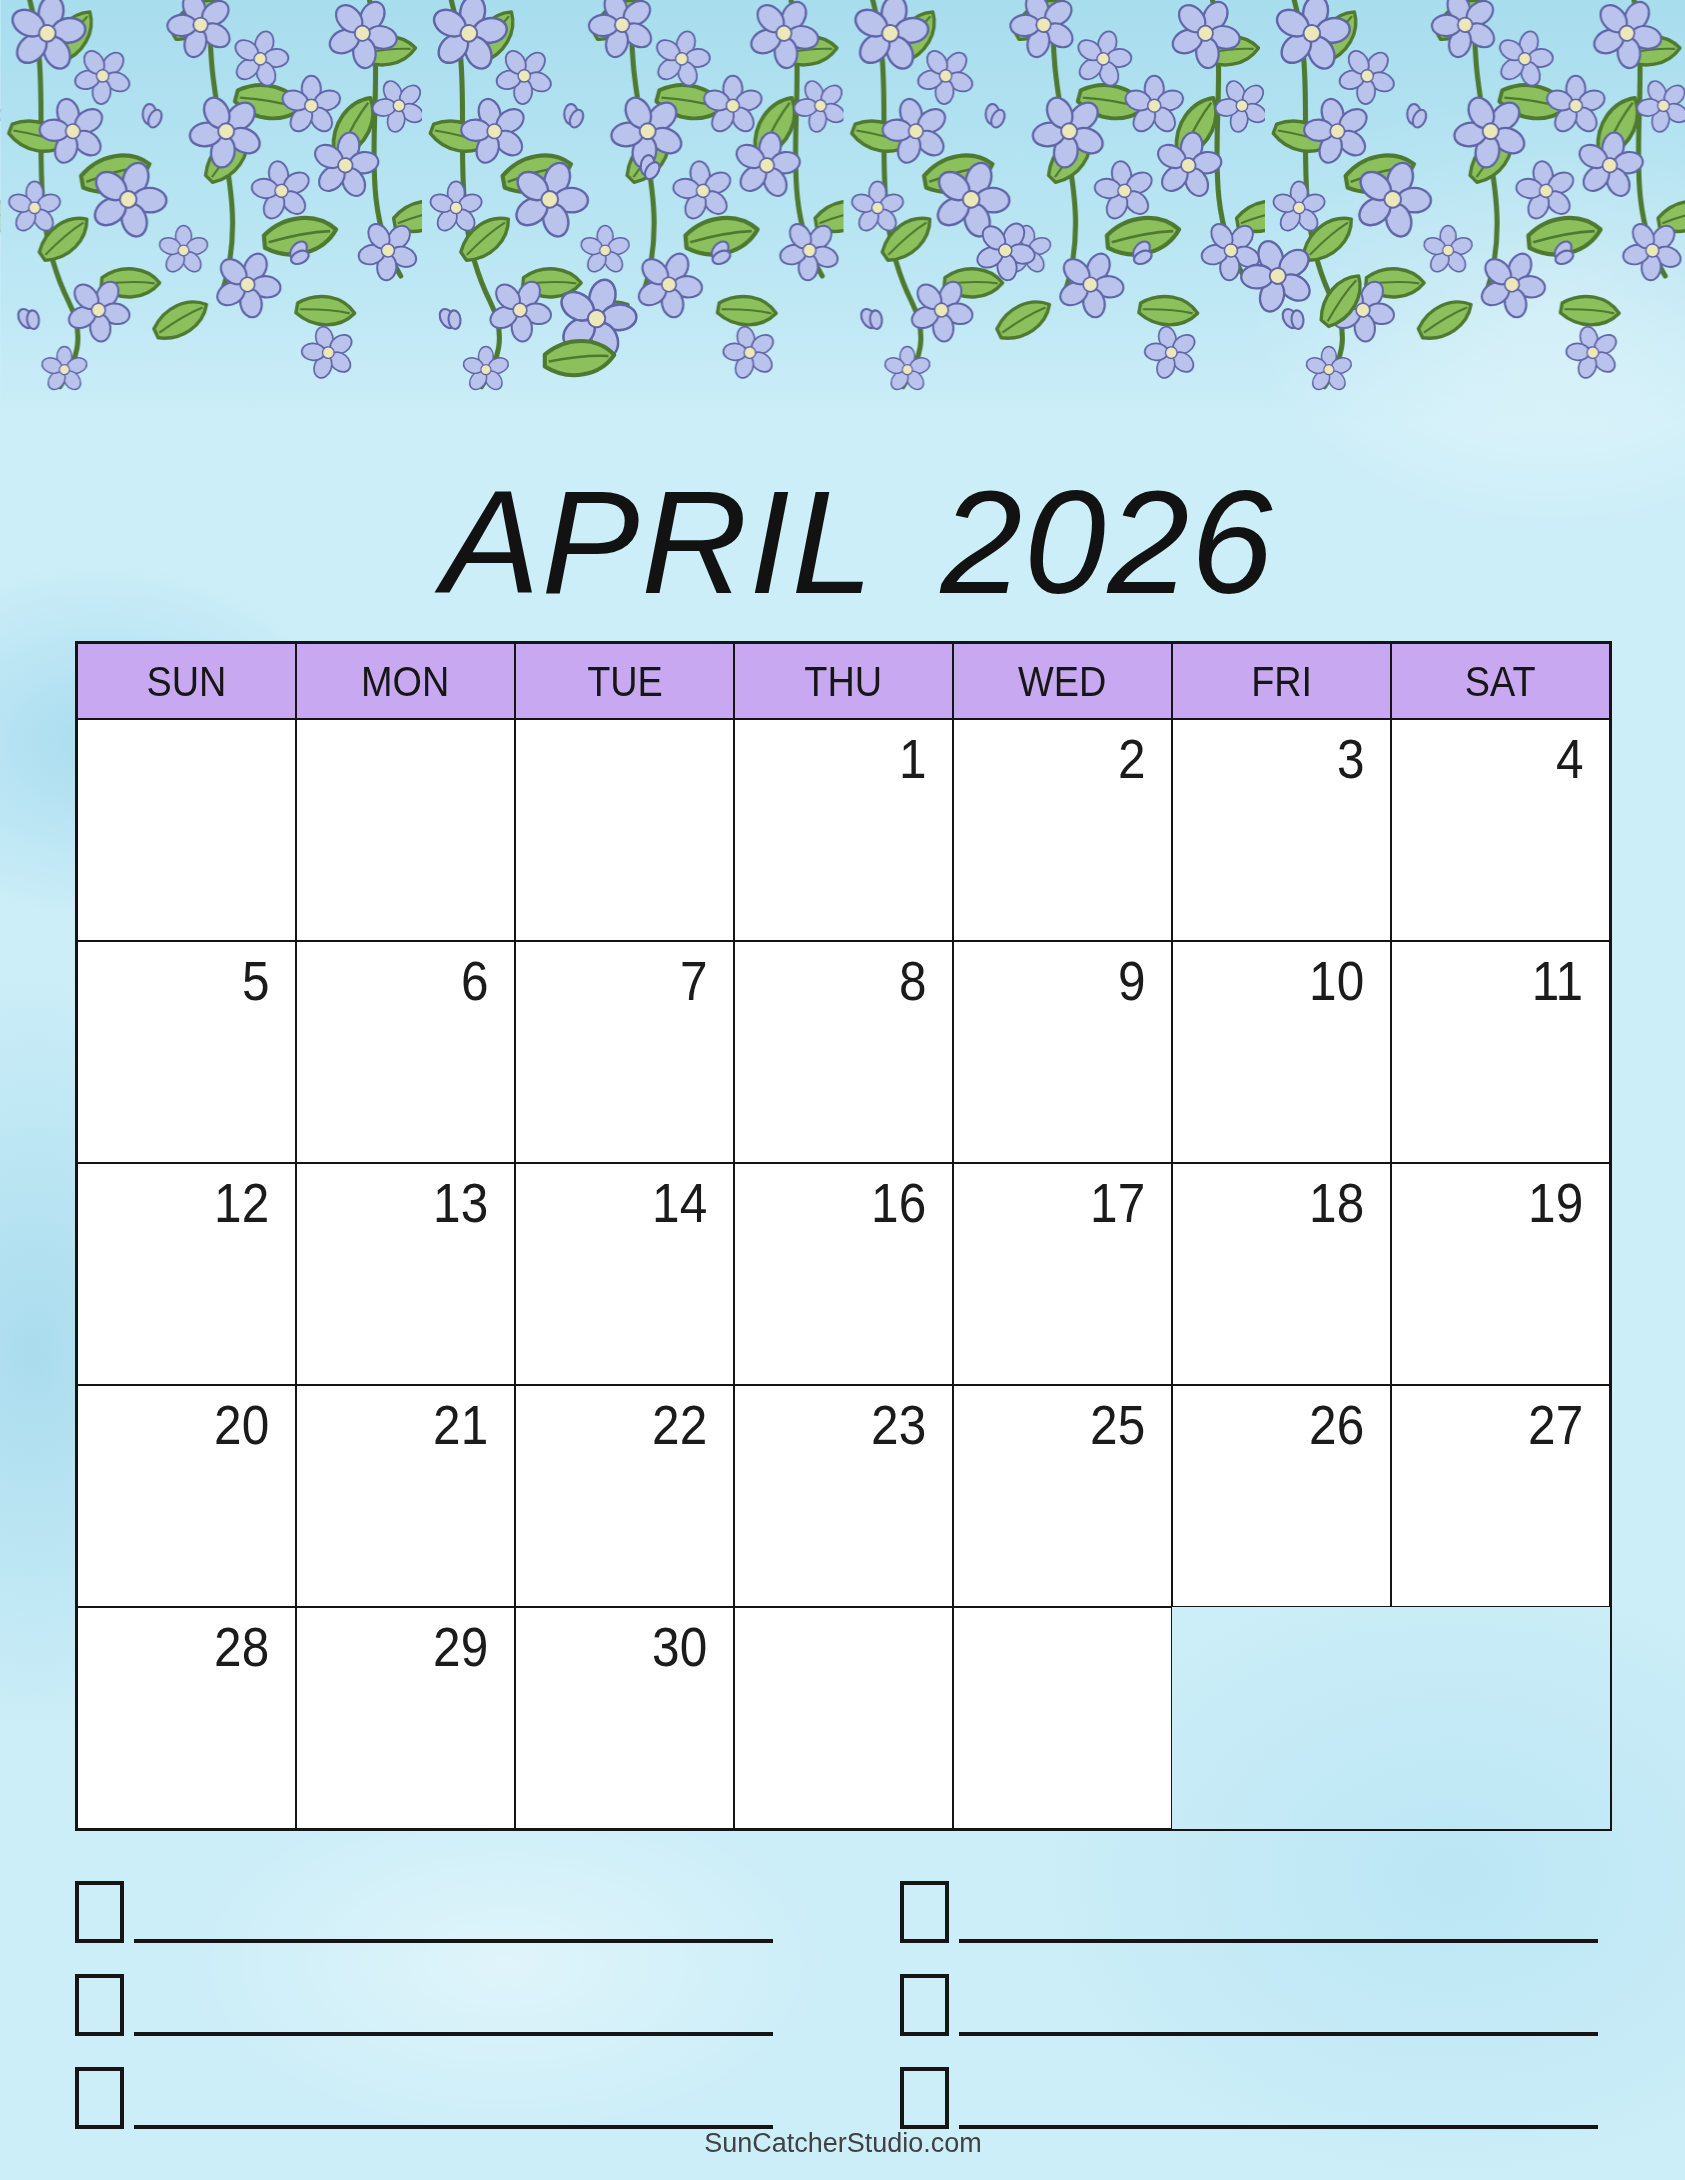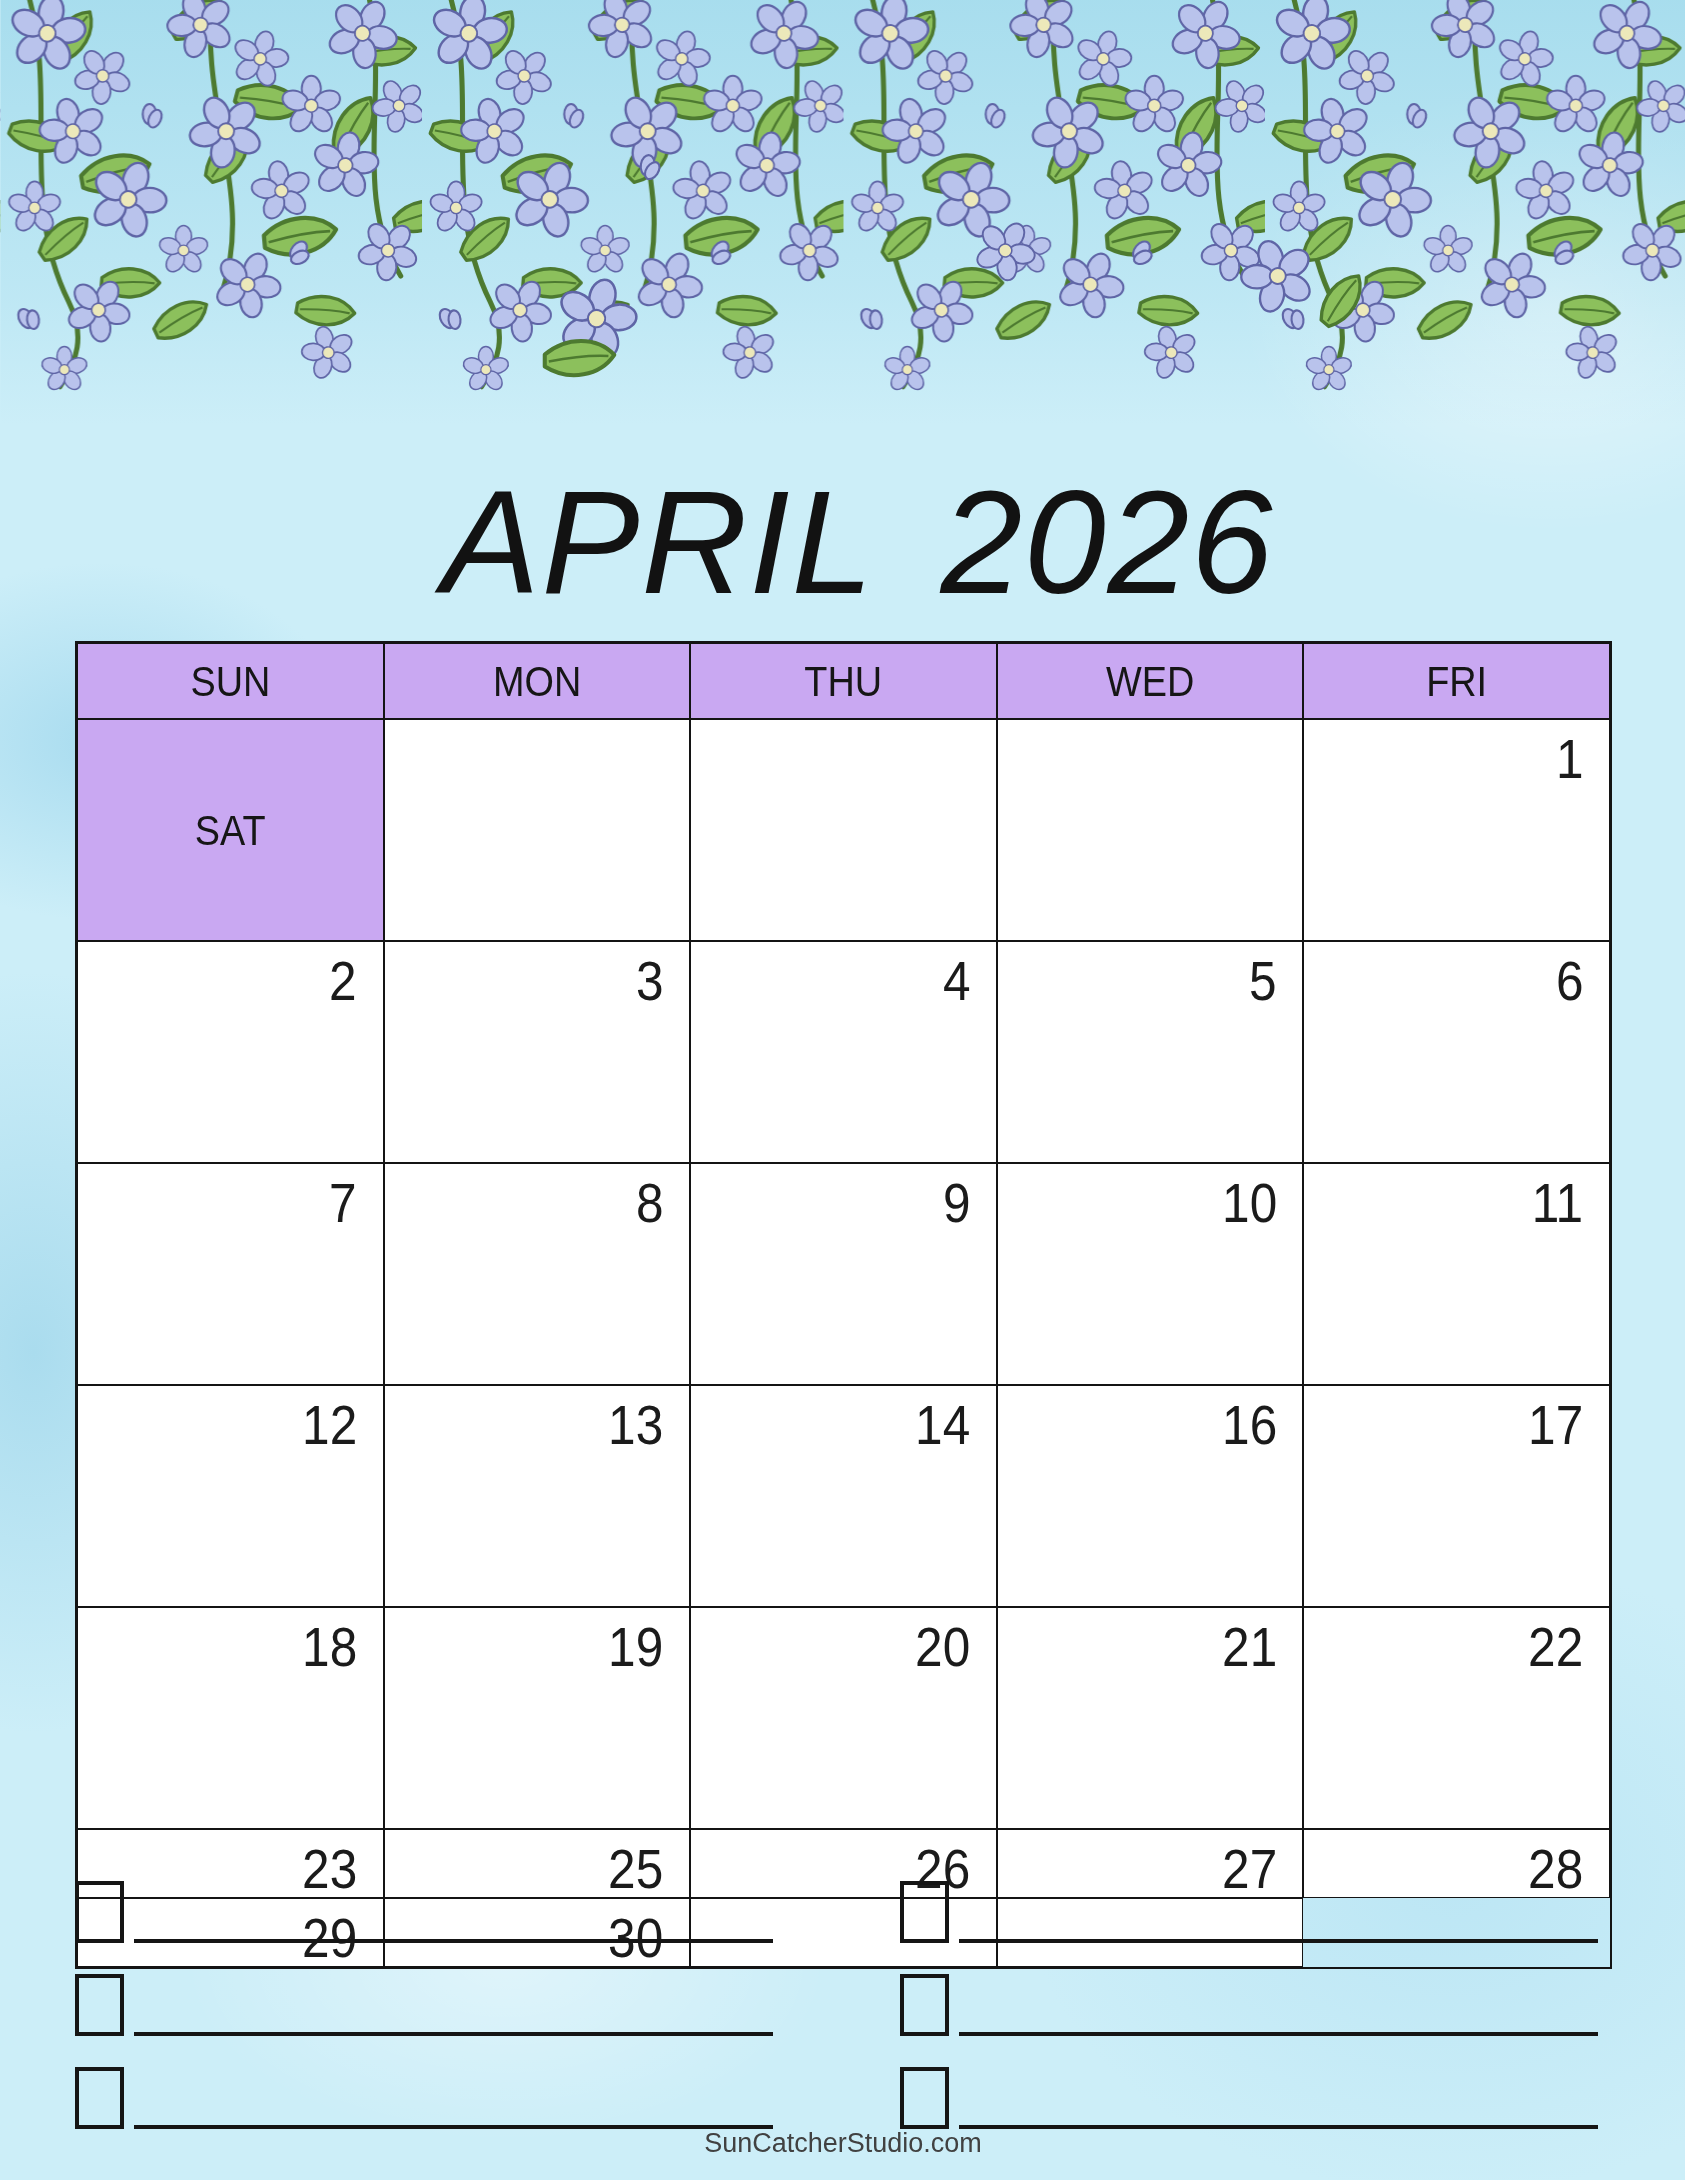--- a/index.html
+++ b/index.html
@@ -36,21 +36,21 @@
     font-style:italic;font-weight:normal;margin:0;
     letter-spacing:1.7px;word-spacing:25.6px;
     color:var(--title_color,#121212);
     padding-left:30px;
   }
   
   .grid{
     position:absolute;left:75px;top:641px;
     width:1533px;
     display:grid;
-    grid-template-columns:repeat(5,1fr);
+    grid-template-columns:repeat(7,1fr);
     grid-template-rows:76px repeat(5,222px);
     border:2.6px solid var(--grid_line,#141414);
   }
   .hcell{
     background:var(--header_bg,#c9a8f2);
     border:1.7px solid var(--grid_line,#141414);
     display:flex;align-items:center;justify-content:center;
     font-size:43px;color:#161616;
   }
   .cell{
@@ -165,20 +165,23 @@
   <h1 class="title">APRIL 2026</h1>
 
   <div class="grid">
     <div class="hcell">
         <span class="cond">SUN</span>
       </div>
     <div class="hcell">
         <span class="cond">MON</span>
       </div>
     <div class="hcell">
+        <span class="cond">TUE</span>
+      </div>
+    <div class="hcell">
         <span class="cond">THU</span>
       </div>
     <div class="hcell">
         <span class="cond">WED</span>
       </div>
     <div class="hcell">
         <span class="cond">FRI</span>
       </div>
     <div class="hcell">
         <span class="cond">SAT</span>

